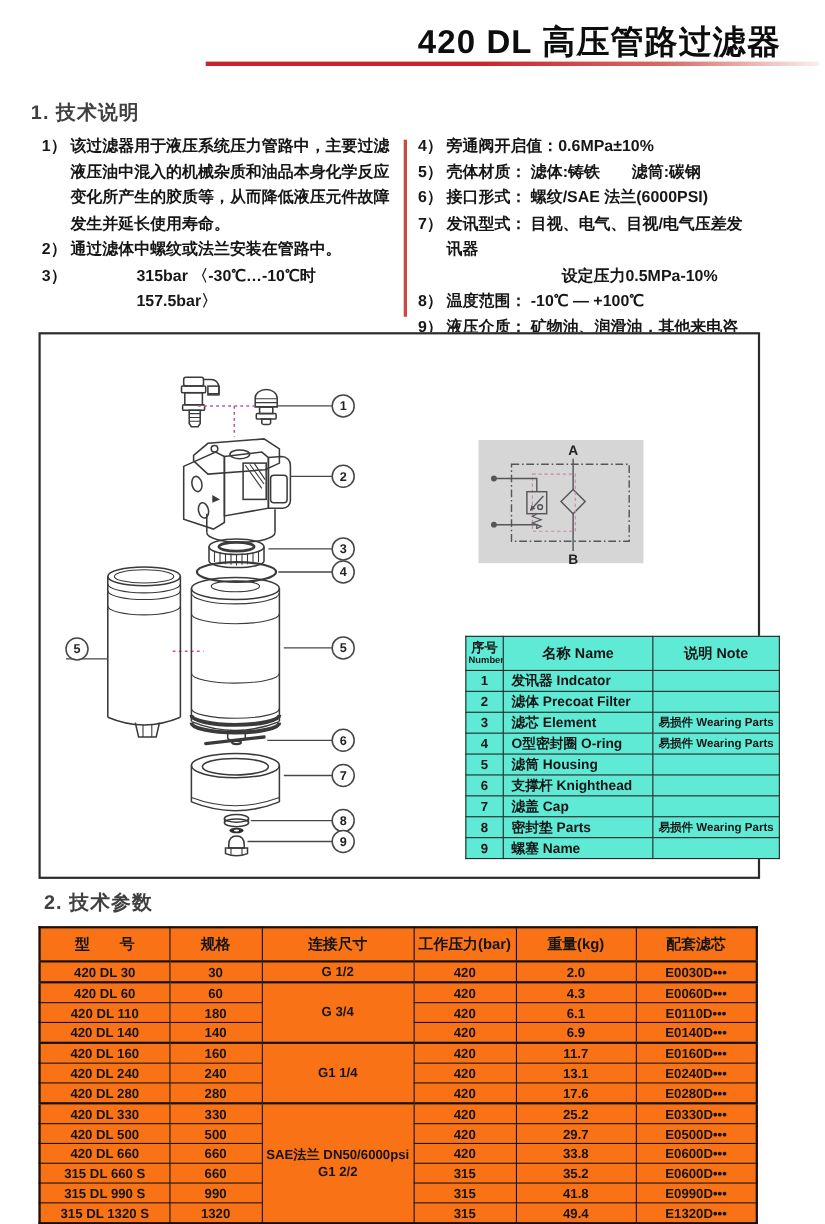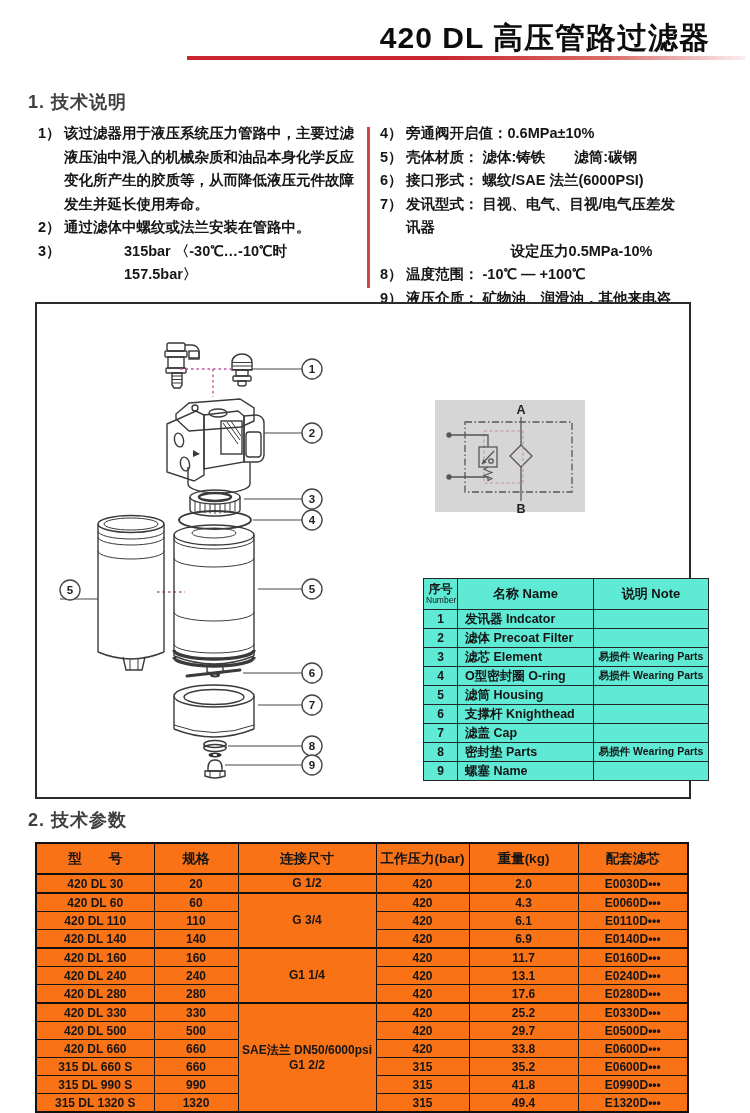--- a/index.html
+++ b/index.html
@@ -7,21 +7,21 @@
         font-family:"Liberation Sans",sans-serif;color:#151515;overflow:hidden;}
 
   
   .masthead h1{position:absolute;right:40px;top:18px;margin:0;font-size:30px;font-weight:bold;
                letter-spacing:1px;color:#0d0d0d;white-space:nowrap;}
   .red-rule{position:absolute;left:187px;top:56px;width:558px;height:4px;
             background:linear-gradient(to right,#c8252c 0%,#c8252c 45%,#d96a66 75%,rgba(216,120,120,.12) 100%);}
 
   
   .sec-title{position:absolute;left:28px;font-size:18px;font-weight:bold;color:#404040;letter-spacing:1px;}
-  #sec1{top:90px;} #sec2{top:808px;}
+  #sec1{top:90px;} #sec2{top:808px;margin-left:12px;}
 
   
   .note-col{position:absolute;top:122px;font-size:14.5px;font-weight:bold;line-height:23.5px;color:#161616;}
   .note-col.left{left:38px;width:326px;}
   .note-col.right{left:380px;width:305px;}
   .vdiv{position:absolute;left:367px;top:127px;width:3px;height:161px;background:#c94a44;}
   .note-item{display:flex;}
   .note-item .num{flex:0 0 26px;}
   .note-item .body{flex:1;}
   .note-col.left .cont{padding-left:60px;}
@@ -32,21 +32,21 @@
                border:2px solid #2b2b2b;background:#fff;}
   .diagram-box svg{position:absolute;left:0;top:0;}
 
   
   table.parts{position:absolute;left:338px;top:274px;width:285px;border-collapse:collapse;
               table-layout:fixed;background:#5eead4;margin-left:48px;}
   table.parts th,table.parts td{border:1.4px solid #262626;padding:0 2px;overflow:hidden;
               white-space:nowrap;font-weight:bold;}
   table.parts th{height:30px;font-size:13px;text-align:center;}
   table.parts .noh .cn{display:block;font-size:12px;line-height:13px;}
-  table.parts .noh .en{display:block;font-size:8.5px;line-height:9px;font-weight:normal;}
+  table.parts .noh .en{display:block;font-size:8.5px;line-height:9px;font-weight:bold;}
   table.parts td{height:18px;}
   table.parts td.no{text-align:center;font-size:12px;}
   table.parts td.name{font-size:12.5px;padding-left:7px;}
   table.parts td.note{font-size:10.5px;text-align:center;}
 
   
   table.params{position:absolute;left:35px;top:842px;width:652px;border-collapse:collapse;
                table-layout:fixed;background:#f97316;border:2.4px solid #111;}
   table.params th{height:27px;font-size:13.5px;font-weight:bold;border:1.6px solid #111;text-align:center;}
   table.params td{height:17px;font-size:12px;font-weight:bold;border:1.2px solid #161616;
@@ -359,41 +359,41 @@
         <th>规格</th>
         <th>连接尺寸</th>
         <th>工作压力(bar)</th>
         <th>重量(kg)</th>
         <th>配套滤芯</th>
       </tr>
     </thead>
     <tbody id="params-body">
         <tr class="grp">
           <td>420 DL 30</td>
-          <td>20</td>
+          <td>30</td>
           <td class="conn" rowspan="1">
             <div>G 1/2</div>
           </td>
           <td>420</td>
           <td>2.0</td>
           <td>E0030D•••</td>
         </tr>
         <tr class="grp">
           <td>420 DL 60</td>
           <td>60</td>
           <td class="conn" rowspan="3">
             <div>G 3/4</div>
           </td>
           <td>420</td>
           <td>4.3</td>
           <td>E0060D•••</td>
         </tr>
         <tr>
           <td>420 DL 110</td>
-          <td>110</td>
+          <td>180</td>
           <td>420</td>
           <td>6.1</td>
           <td>E0110D•••</td>
         </tr>
         <tr>
           <td>420 DL 140</td>
           <td>140</td>
           <td>420</td>
           <td>6.9</td>
           <td>E0140D•••</td>

